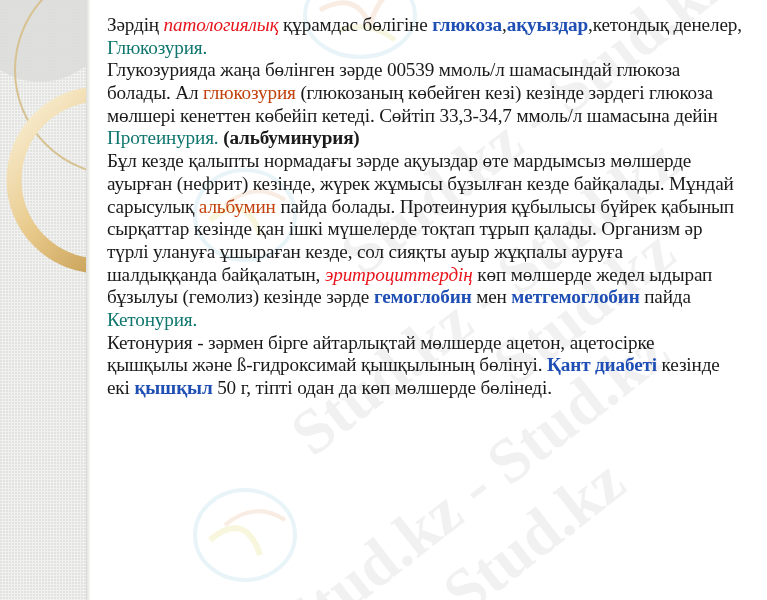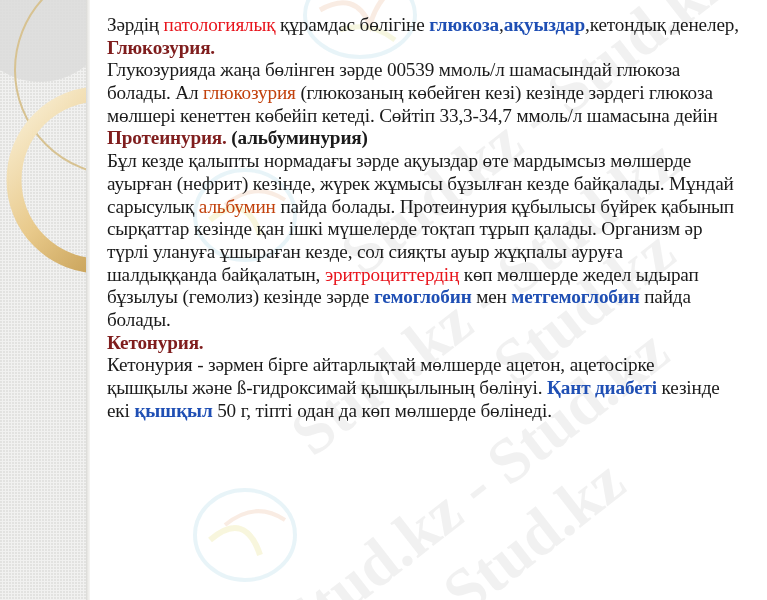--- a/index.html
+++ b/index.html
@@ -21,23 +21,23 @@
     background: linear-gradient(to right, #d9d9d6, #ecebe8, #f7f7f5);
   }
   .deco-svg { position: absolute; left: 0; top: 0; }
   .content {
     position: absolute; left: 107px; top: 14px; width: 660px;
     font-size: 19.2px; line-height: 22.7px; color: #1a1a1a;
     letter-spacing: -0.15px;
     white-space: nowrap;
   }
   .line { display: block; height: 22.7px; }
-  .heading { font-weight: bold; color: #7f1d1d; }
+  .heading { font-weight: normal; color: #0f766e; }
   .heading-sub { font-weight: bold; color: #1a1a1a; text-align: center; }
-  .red { color: #e8141c; }
+  .red { color: #e8141c; font-style: italic; }
   .red-soft { color: #c2410c; }
   .blue { color: #1f4fb4; font-weight: bold; }
   .watermark {
     position: absolute; pointer-events: none;
     font-family: "Liberation Serif", serif; font-weight: bold;
     font-size: 64px; color: rgba(120,120,120,0.10);
     transform: rotate(-38deg); white-space: nowrap;
   }
   .logo-mark { position: absolute; pointer-events: none; opacity: 0.35; }
 </style>
@@ -93,19 +93,18 @@
   <span class="line">мөлшері кенеттен көбейіп кетеді. Сөйтіп 33,3-34,7 ммоль/л шамасына дейін</span>
 
   <span class="line"><span class="heading">Протеинурия.</span><span class="heading-sub"> (альбуминурия)</span></span>
   <span class="line">Бұл кезде қалыпты нормадағы зәрде ақуыздар өте мардымсыз мөлшерде</span>
   <span class="line">ауырған (нефрит) кезінде, жүрек жұмысы бұзылған кезде байқалады. Мұндай</span>
   <span class="line"><span>сарысулық </span><span class="red-soft">альбумин</span><span> пайда болады. Протеинурия құбылысы бүйрек қабынып</span></span>
   <span class="line">сырқаттар кезінде қан ішкі мүшелерде тоқтап тұрып қалады. Организм әр</span>
   <span class="line">түрлі улануға ұшыраған кезде, сол сияқты ауыр жұқпалы ауруға</span>
   <span class="line"><span>шалдыққанда байқалатын, </span><span class="red">эритроциттердің</span><span> көп мөлшерде жедел ыдырап</span></span>
   <span class="line"><span>бұзылуы (гемолиз) кезінде зәрде </span><span class="blue">гемоглобин</span><span> мен </span><span class="blue">метгемоглобин</span><span> пайда</span></span>
-  <span class="line">болады.</span>
 
   <span class="line heading">Кетонурия.</span>
   <span class="line">Кетонурия - зәрмен бірге айтарлықтай мөлшерде ацетон, ацетосірке</span>
   <span class="line"><span>қышқылы және ß-гидроксимай қышқылының бөлінуі. </span><span class="blue">Қант диабеті</span><span> кезінде</span></span>
   <span class="line"><span>екі </span><span class="blue">қышқыл</span><span> 50 г, тіпті одан да көп мөлшерде бөлінеді.</span></span>
 </div>
 
 </body></html>

